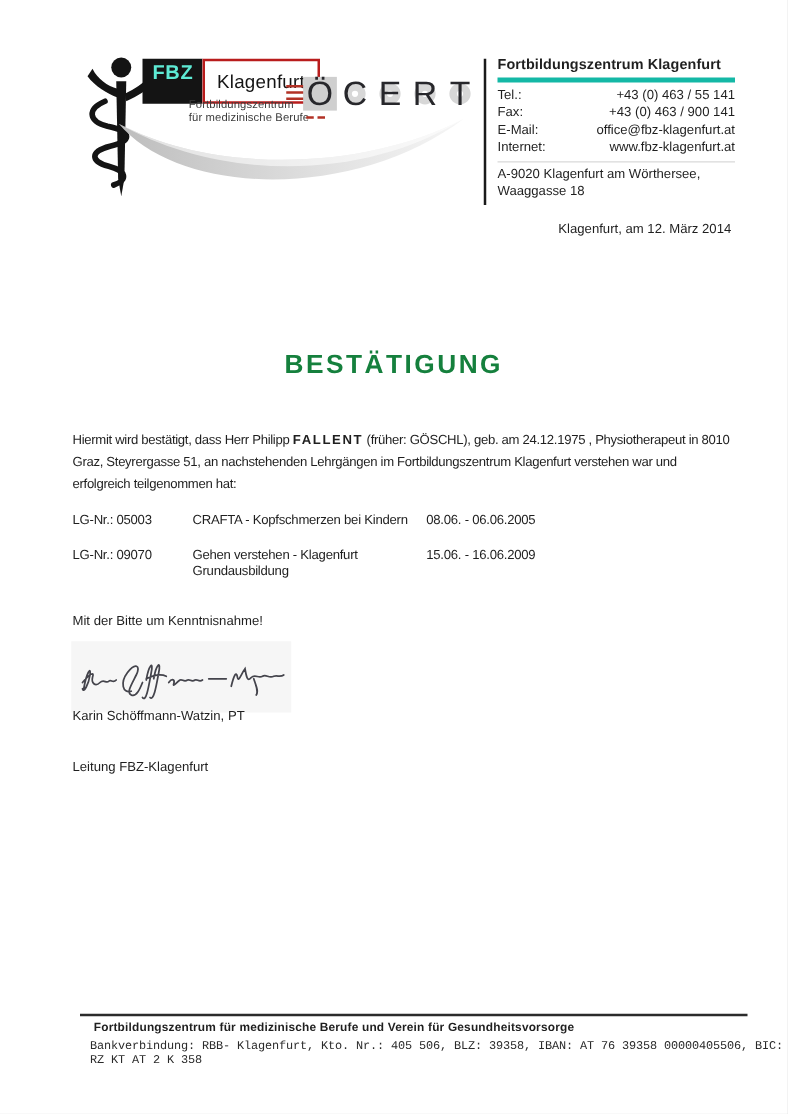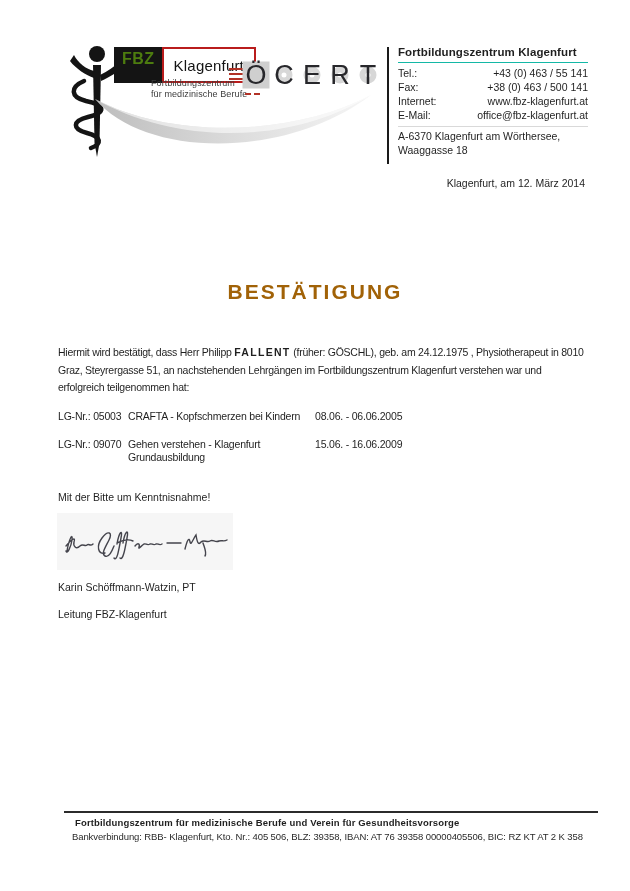--- a/index.html
+++ b/index.html
@@ -8,21 +8,21 @@
     width:630px; height:891px; position:relative;
     font-family:"Liberation Sans", sans-serif;
     color:#1f1f1f; overflow:hidden;
     outline:1px solid #e6e6e6;
   }
 
   
   .caduceus { position:absolute; left:60px; top:45px; width:74px; height:118px; }
   .fbz-row { position:absolute; left:114px; top:47px; display:flex; align-items:stretch; }
   .fbz-black {
-    background:#141414; color:#4d7c0f; font-weight:700; font-size:16px;
+    background:#141414; color:#5eead4; font-weight:700; font-size:16px;
     padding:3px 7px 15px 8px; letter-spacing:0.5px; display:flex; align-items:center;
   }
   .fbz-white {
     border:2px solid #b91c1c; background:#fff; color:#141414;
     font-size:15px; font-weight:500; padding:2px 10px; display:flex; align-items:center;
     letter-spacing:0.2px;
   }
   .fbz-sub {
     position:absolute; left:151px; top:78px; font-size:9px; line-height:10.5px;
     color:#3c3c3c; letter-spacing:0.1px;
@@ -46,56 +46,56 @@
     left:50%; top:50%; transform:translate(-50%,-50%);
   }
 
   .swoosh { position:absolute; left:93px; top:92px; width:280px; height:72px; }
 
   
   .header-rule { position:absolute; left:387px; top:47px; width:2px; height:117px; background:#1a1a1a; }
 
   
   .contact { position:absolute; left:398px; top:46px; width:190px; }
-  .contact-title { font-size:11.5px; font-weight:700; letter-spacing:0.1px; padding-bottom:4px; border-bottom:1px solid #14b8a6; }
+  .contact-title { font-size:11.5px; font-weight:700; letter-spacing:0.1px; padding-bottom:4px; border-bottom:4px solid #14b8a6; }
   .contact-rows { padding-top:3px; padding-bottom:4px; border-bottom:1px solid #d9d9d9; }
   .contact-row { display:flex; justify-content:space-between; font-size:10.5px; line-height:14px; }
   .contact-address { padding-top:3px; font-size:10.5px; line-height:13.5px; }
 
   .date-line { position:absolute; right:45px; top:177px; font-size:10.5px; }
 
   
   .doc-title {
     position:absolute; left:0; top:280px; width:100%; text-align:center;
-    font-size:21px; font-weight:700; letter-spacing:2px; color:#a16207;
+    font-size:21px; font-weight:700; letter-spacing:2px; color:#15803d;
   }
 
   
   .body-par { position:absolute; left:58px; top:344px; width:545px; font-size:10.5px; line-height:17.5px; letter-spacing:-0.25px; }
   .body-par .line { white-space:nowrap; }
   .bold-name { font-weight:700; letter-spacing:1.3px; }
 
   
   .courses { position:absolute; left:58px; top:410px; width:490px; }
   .course-row { display:flex; align-items:flex-start; margin-bottom:14px; font-size:10.5px; line-height:13.5px; letter-spacing:-0.2px; }
   .course-lg { width:70px; flex:none; }
-  .course-title { width:187px; flex:none; }
+  .course-title { width:187px; flex:none;margin-left:26px; }
   .course-dates { flex:none; }
 
   
   .closing-request { position:absolute; left:58px; top:491px; font-size:10.5px; }
   .signature-box { position:absolute; left:57px; top:513px; width:176px; height:57px; background:#f6f6f6; }
   .signature-box svg { width:100%; height:100%; }
-  .signer-name { position:absolute; left:58px; top:581px; font-size:10.5px; }
+  .signer-name { position:absolute; left:58px; top:567px; font-size:10.5px; }
   .signer-role { position:absolute; left:58px; top:608px; font-size:10.5px; }
 
   
   .footer-rule { position:absolute; left:64px; top:811px; width:534px; height:2px; background:#2b2b2b; }
   .footer-org { position:absolute; left:75px; top:817px; font-size:9.5px; font-weight:700; letter-spacing:0.15px; }
-  .footer-bank { position:absolute; left:72px; top:831px; font-size:9.5px; letter-spacing:-0.1px; color:#2a2a2a; }
+  .footer-bank { position:absolute; left:72px; top:831px; font-size:9.5px; letter-spacing:-0.1px; color:#2a2a2a;font-family:Liberation Mono, monospace; }
 </style>
 </head>
 <body>
 
 <div>
 
   <svg class="caduceus" viewBox="0 0 74 118" aria-hidden="true">
     <circle cx="37" cy="9" r="8" fill="#141414"></circle>
 
     <path d="M33,20 L41,20 L39.5,98 L37,112 L34.5,98 Z" fill="#141414"></path>
@@ -165,33 +165,33 @@
 
   <div class="contact">
     <div class="contact-title">Fortbildungszentrum Klagenfurt</div>
     <div class="contact-rows">
       <div class="contact-row">
         <span>Tel.:</span>
         <span>+43 (0) 463 / 55 141</span>
       </div>
       <div class="contact-row">
         <span>Fax:</span>
-        <span>+38 (0) 463 / 500 141</span>
+        <span>+43 (0) 463 / 900 141</span>
+      </div>
+      <div class="contact-row">
+        <span>E-Mail:</span>
+        <span>office@fbz-klagenfurt.at</span>
       </div>
       <div class="contact-row">
         <span>Internet:</span>
         <span>www.fbz-klagenfurt.at</span>
       </div>
-      <div class="contact-row">
-        <span>E-Mail:</span>
-        <span>office@fbz-klagenfurt.at</span>
-      </div>
     </div>
     <div class="contact-address">
-      <div>A-6370 Klagenfurt am Wörthersee,</div>
+      <div>A-9020 Klagenfurt am Wörthersee,</div>
       <div>Waaggasse 18</div>
     </div>
   </div>
 
   <div class="date-line">Klagenfurt, am 12. März 2014</div>
 </div>
 
 <div class="doc-title">BESTÄTIGUNG</div>
 
 <div class="body-par">

